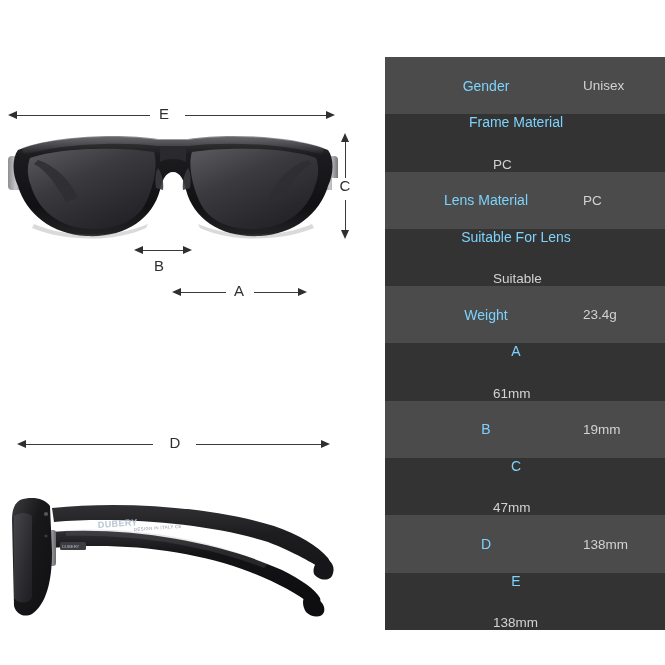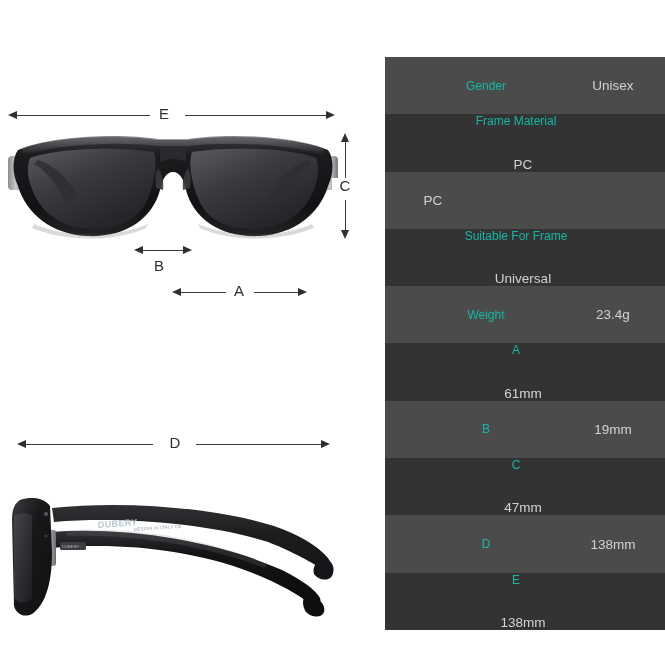--- a/index.html
+++ b/index.html
@@ -66,29 +66,29 @@
     justify-content:space-between;
     height:57.3px;
     box-sizing:border-box;
     padding:0 22px 0 18px;
   }
   .spec-row.odd{background:#4b4b4b;}
   .spec-row.even{background:#333333;flex-direction:column;}
   .spec-key{
     flex:1 1 auto;
     text-align:center;
-    font-size:12px;
-    color:#14b8a6;
+    font-size:14px;
+    color:#7dd3fc;
     font-family:"Liberation Sans", sans-serif;
     padding-right:14px;
     white-space:nowrap;
   }
   .spec-val{
     flex:0 0 auto;
-    text-align:center;
+    text-align:left;
     font-size:13.5px;
     color:#d2d2d2;
     font-family:"Liberation Sans", sans-serif;
     white-space:nowrap;
     min-width:60px;
   }
 </style>
 </head>
 <body>
 
@@ -260,25 +260,26 @@
 
     <div class="spec-row odd">
       <span class="spec-key">Gender</span>
       <span class="spec-val">Unisex</span>
     </div>
     <div class="spec-row even">
       <span class="spec-key">Frame Material</span>
       <span class="spec-val">PC</span>
     </div>
     <div class="spec-row odd">
+      <span class="spec-key">Lens Material</span>
       <span class="spec-val">PC</span>
     </div>
     <div class="spec-row even">
-      <span class="spec-key">Suitable For Frame</span>
-      <span class="spec-val">Universal</span>
+      <span class="spec-key">Suitable For Lens</span>
+      <span class="spec-val">Suitable</span>
     </div>
     <div class="spec-row odd">
       <span class="spec-key">Weight</span>
       <span class="spec-val">23.4g</span>
     </div>
     <div class="spec-row even">
       <span class="spec-key">A</span>
       <span class="spec-val">61mm</span>
     </div>
     <div class="spec-row odd">

